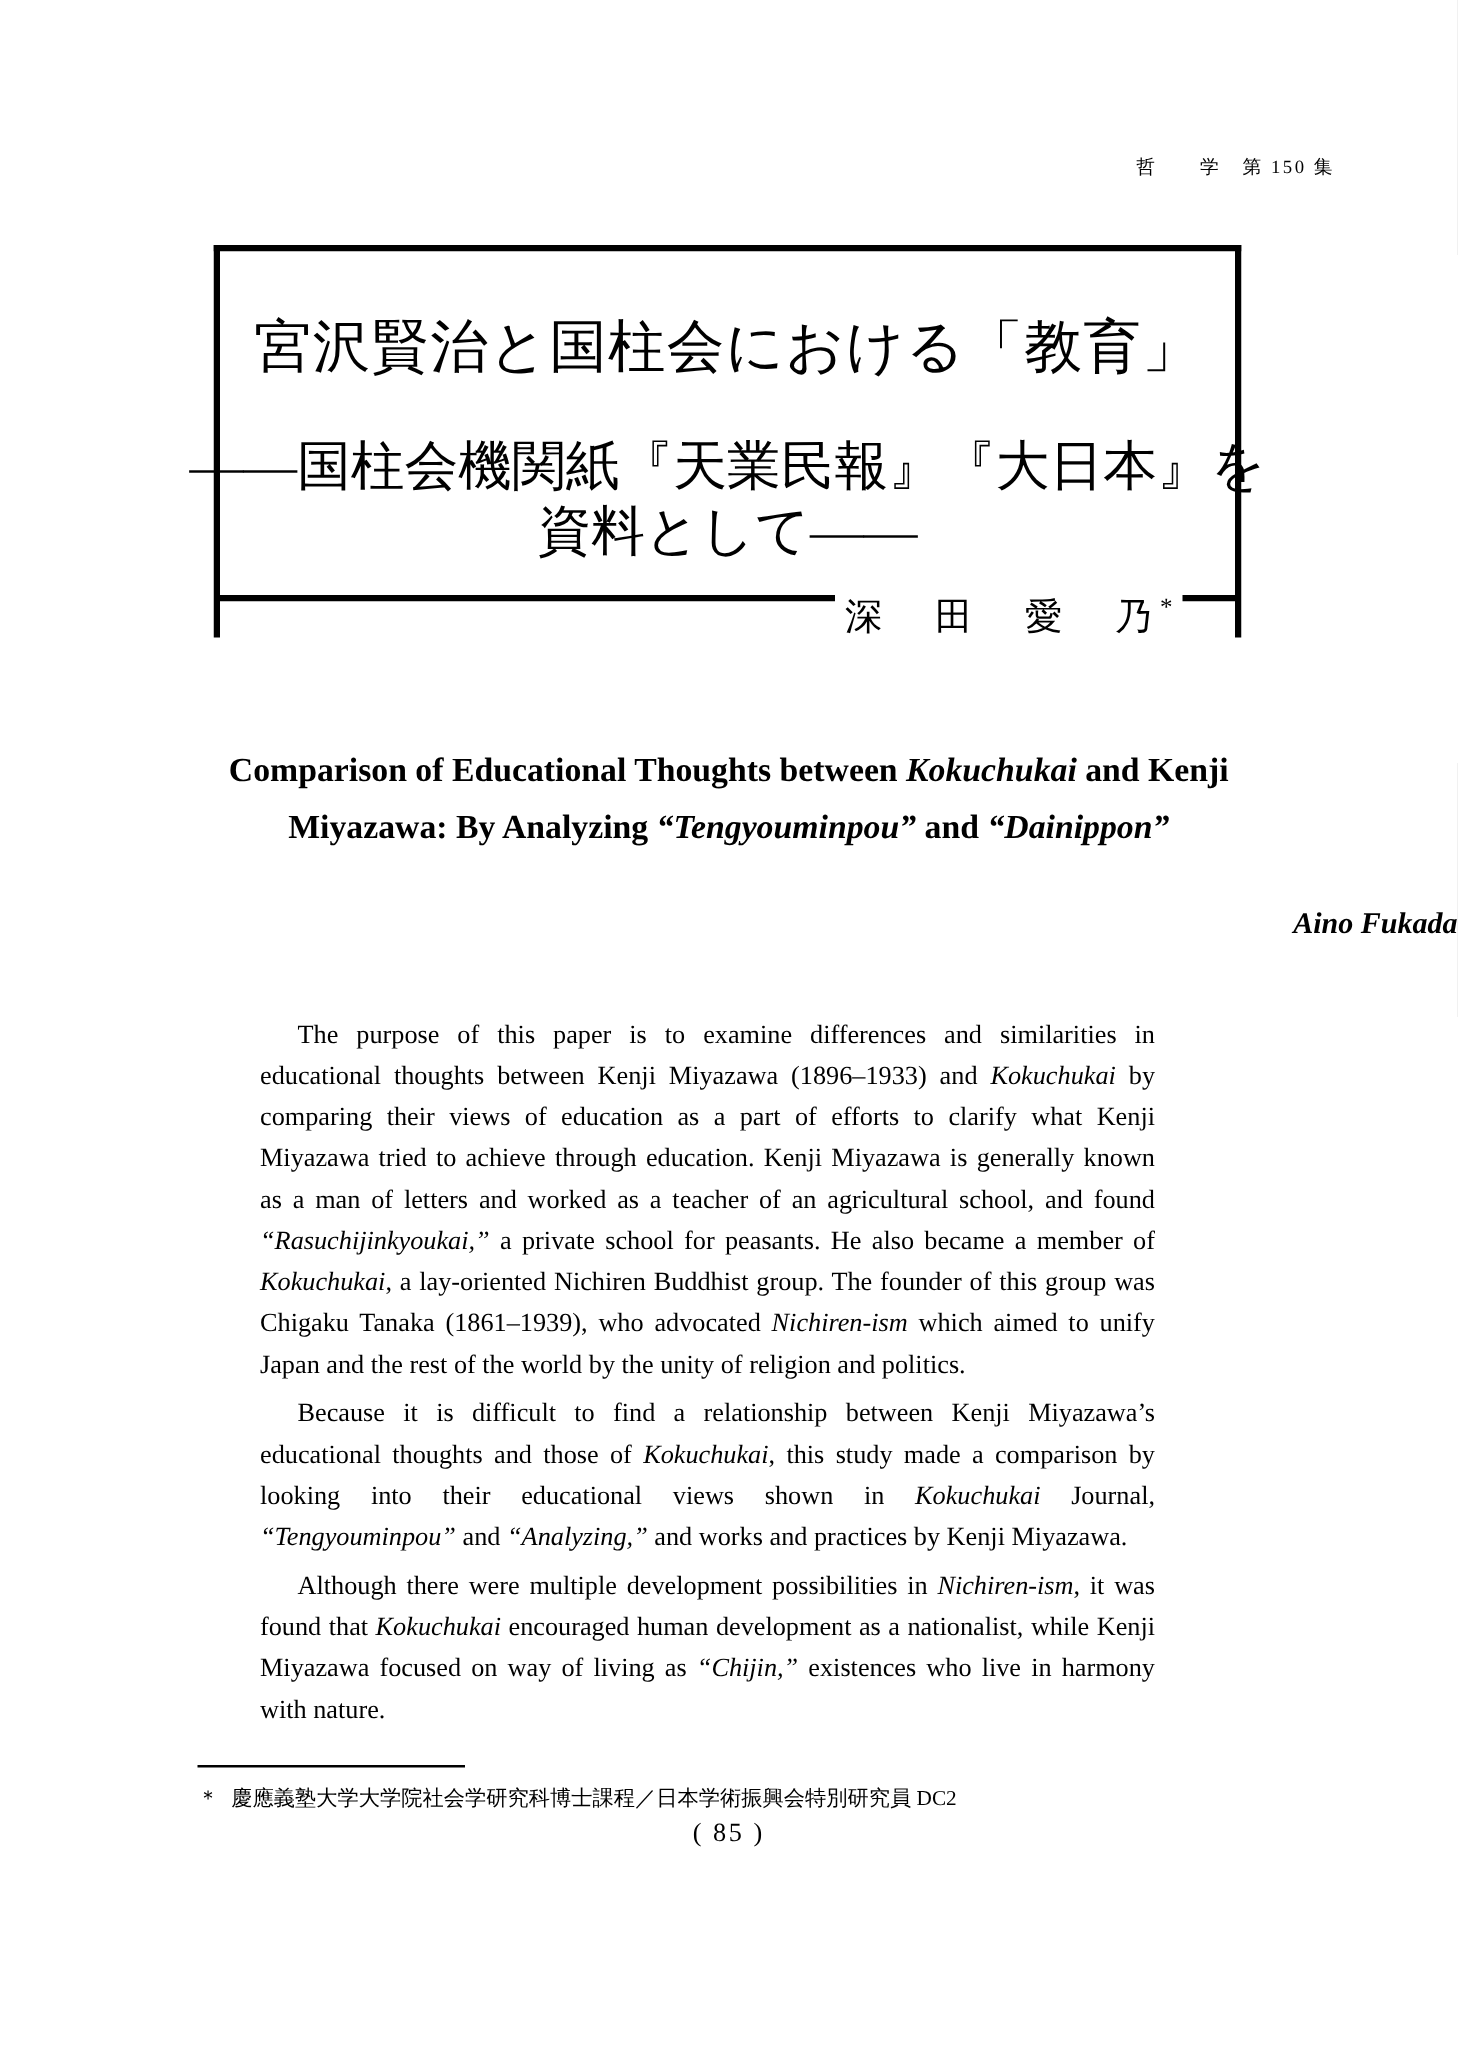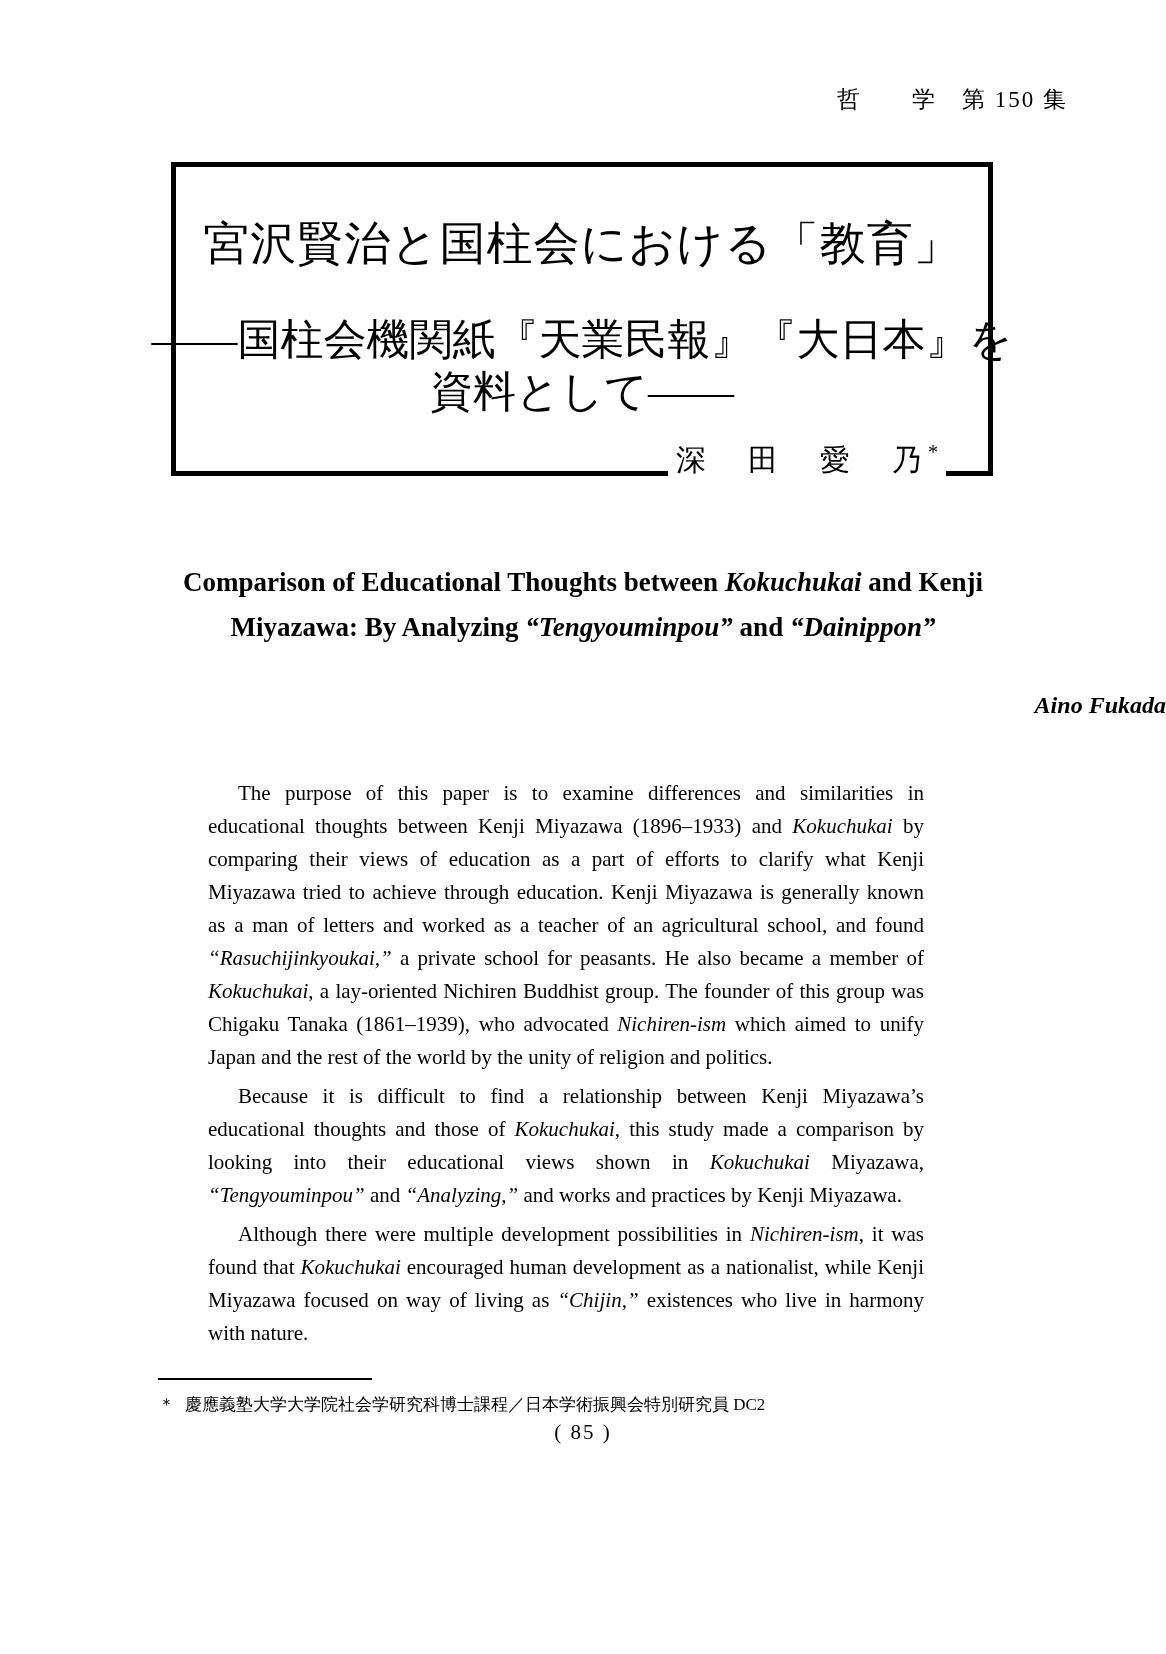--- a/index.html
+++ b/index.html
@@ -11,24 +11,24 @@
     position: relative;
     width: 1166px;
     height: 1654px;
     margin: 0 auto;
     background: #ffffff;
     color: #000000;
     font-family: "Liberation Serif", "DejaVu Serif", serif;
     overflow: hidden;
   }
   .journal-header {
-    padding-top: 84px;
+    padding-top: 118px;
     padding-right: 98px;
     text-align: right;
-    font-size: 23px;
+    font-size: 15px;
     letter-spacing: 2px;
     line-height: 32px;
   }
   .title-box {
     box-sizing: border-box;
     margin: 46px 0 0 171px;
     width: 822px;
     height: 314px;
     border: 5px solid #000;
     border-bottom: none;
@@ -48,21 +48,20 @@
     margin-top: 44px;
     font-size: 43px;
     line-height: 52px;
     text-align: center;
     white-space: nowrap;
   }
   .box-bottom {
     margin-top: auto;
     align-self: stretch;
     display: flex;
-    align-items: flex-end;
   }
   .rule { background: #000; height: 5px; }
   .rule-left { flex: 1 1 auto; }
   .rule-right { flex: 0 0 42px; }
   .jp-author {
     flex: 0 0 auto;
     font-size: 30px;
     line-height: 34px;
     letter-spacing: 6px;
     padding: 0 8px;
@@ -142,21 +141,21 @@
       <div class="rule rule-right"></div>
     </div>
   </div>
 
   <h1 class="en-title"><span>Comparison of Educational Thoughts between </span><i>Kokuchukai</i><span> and Kenji</span><br><span>Miyazawa: By Analyzing </span><i>“Tengyouminpou”</i><span> and </span><i>“Dainippon”</i></h1>
 
   <div class="en-author">Aino Fukada</div>
 
   <div class="abstract">
     <p><span>The purpose of this paper is to examine differences and similarities in educational thoughts between Kenji Miyazawa (1896–1933) and </span><i>Kokuchukai</i><span> by comparing their views of education as a part of efforts to clarify what Kenji Miyazawa tried to achieve through education. Kenji Miyazawa is generally known as a man of letters and worked as a teacher of an agricultural school, and found </span><i>“Rasuchijinkyoukai,”</i><span> a private school for peasants. He also became a member of </span><i>Kokuchukai</i><span>, a lay-oriented Nichiren Buddhist group. The founder of this group was Chigaku Tanaka (1861–1939), who advocated </span><i>Nichiren-ism</i><span> which aimed to unify Japan and the rest of the world by the unity of religion and politics.</span></p>
-    <p><span>Because it is difficult to find a relationship between Kenji Miyazawa’s educational thoughts and those of </span><i>Kokuchukai</i><span>, this study made a comparison by looking into their educational views shown in </span><i>Kokuchukai</i><span> Miyazawa, </span><i>“Tengyouminpou”</i><span> and </span><i>“Analyzing,”</i><span> and works and practices by Kenji Miyazawa.</span></p>
+    <p><span>Because it is difficult to find a relationship between Kenji Miyazawa’s educational thoughts and those of </span><i>Kokuchukai</i><span>, this study made a comparison by looking into their educational views shown in </span><i>Kokuchukai</i><span> Journal, </span><i>“Tengyouminpou”</i><span> and </span><i>“Analyzing,”</i><span> and works and practices by Kenji Miyazawa.</span></p>
     <p><span>Although there were multiple development possibilities in </span><i>Nichiren-ism</i><span>, it was found that </span><i>Kokuchukai</i><span> encouraged human development as a nationalist, while Kenji Miyazawa focused on way of living as </span><i>“Chijin,”</i><span> existences who live in harmony with nature.</span></p>
   </div>
 
   <div class="footnote-rule"></div>
 
   <div class="footnote">
     <span class="fn-mark">＊</span><span class="fn-text">慶應義塾大学大学院社会学研究科博士課程／日本学術振興会特別研究員 DC2</span>
   </div>
 
   <div class="page-number">( 85 )</div>

